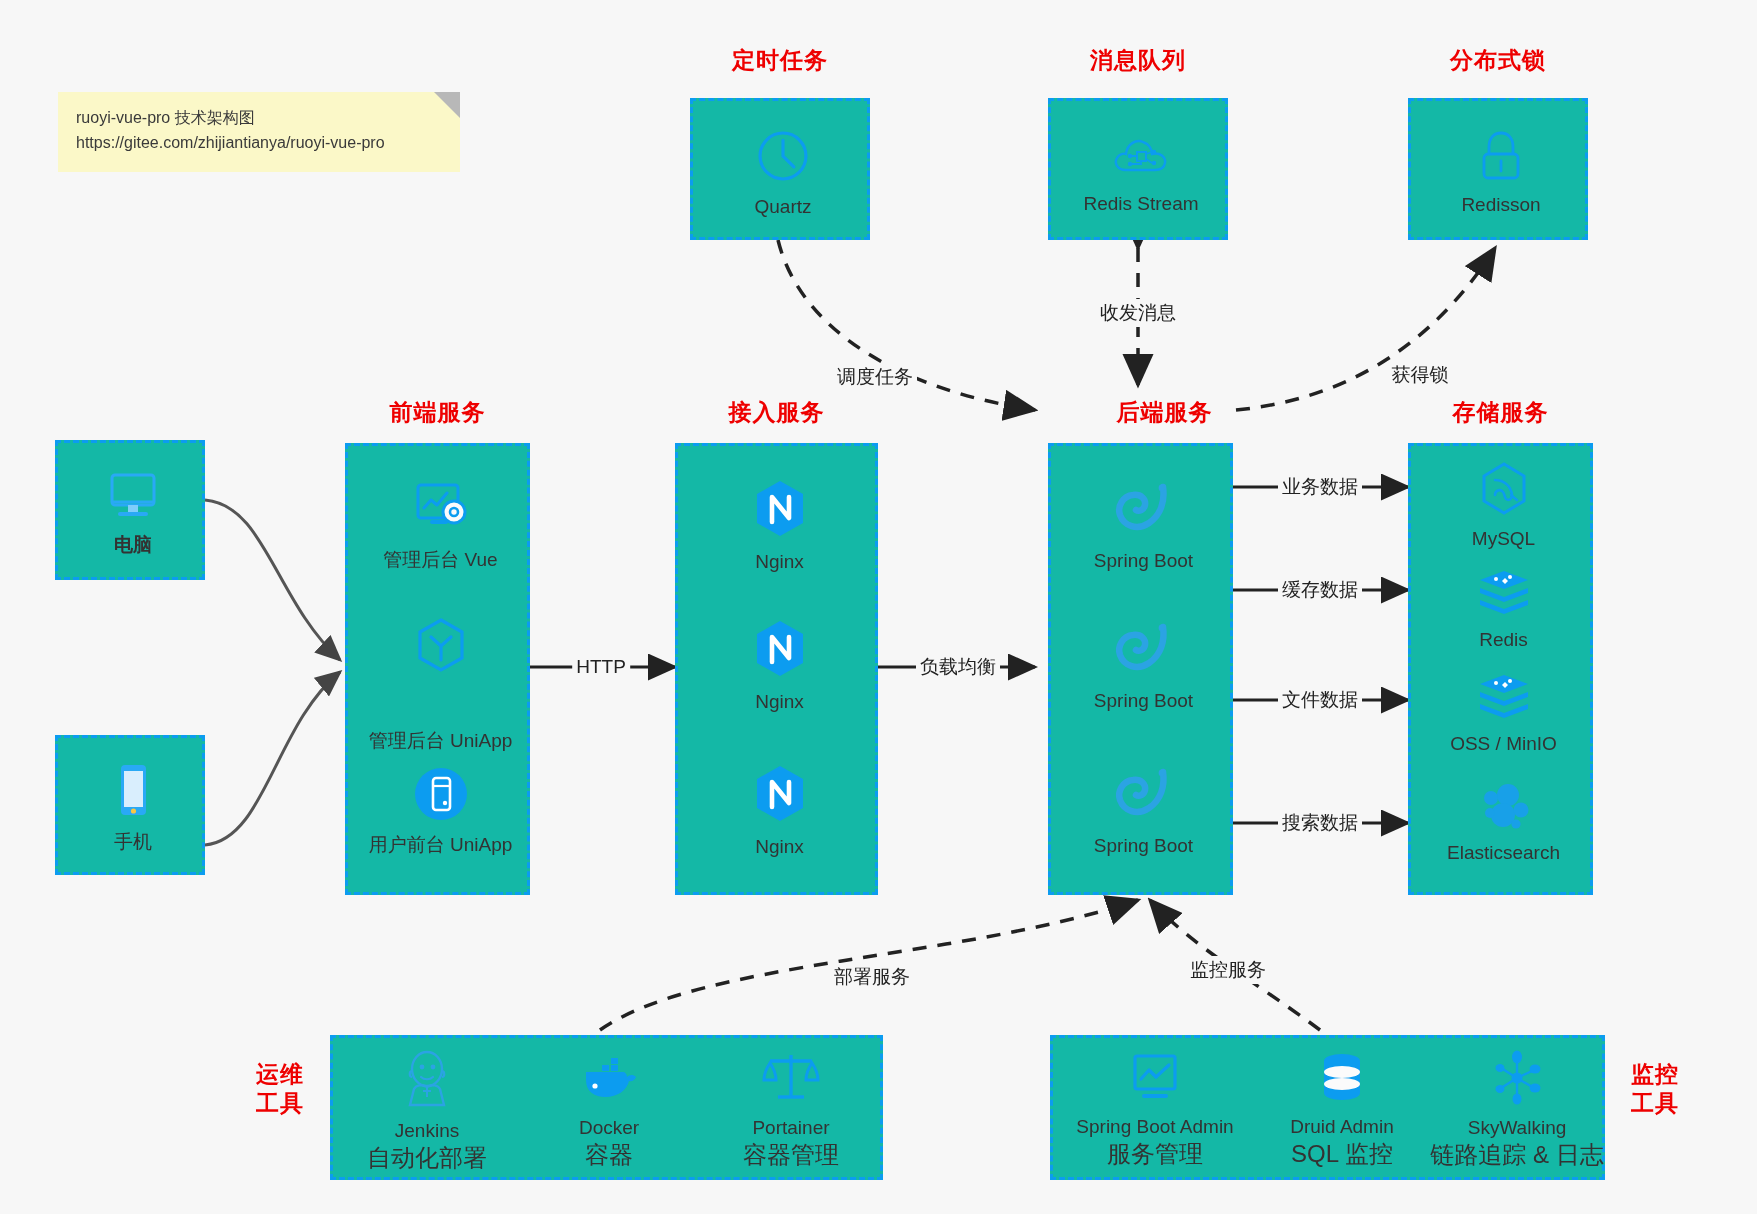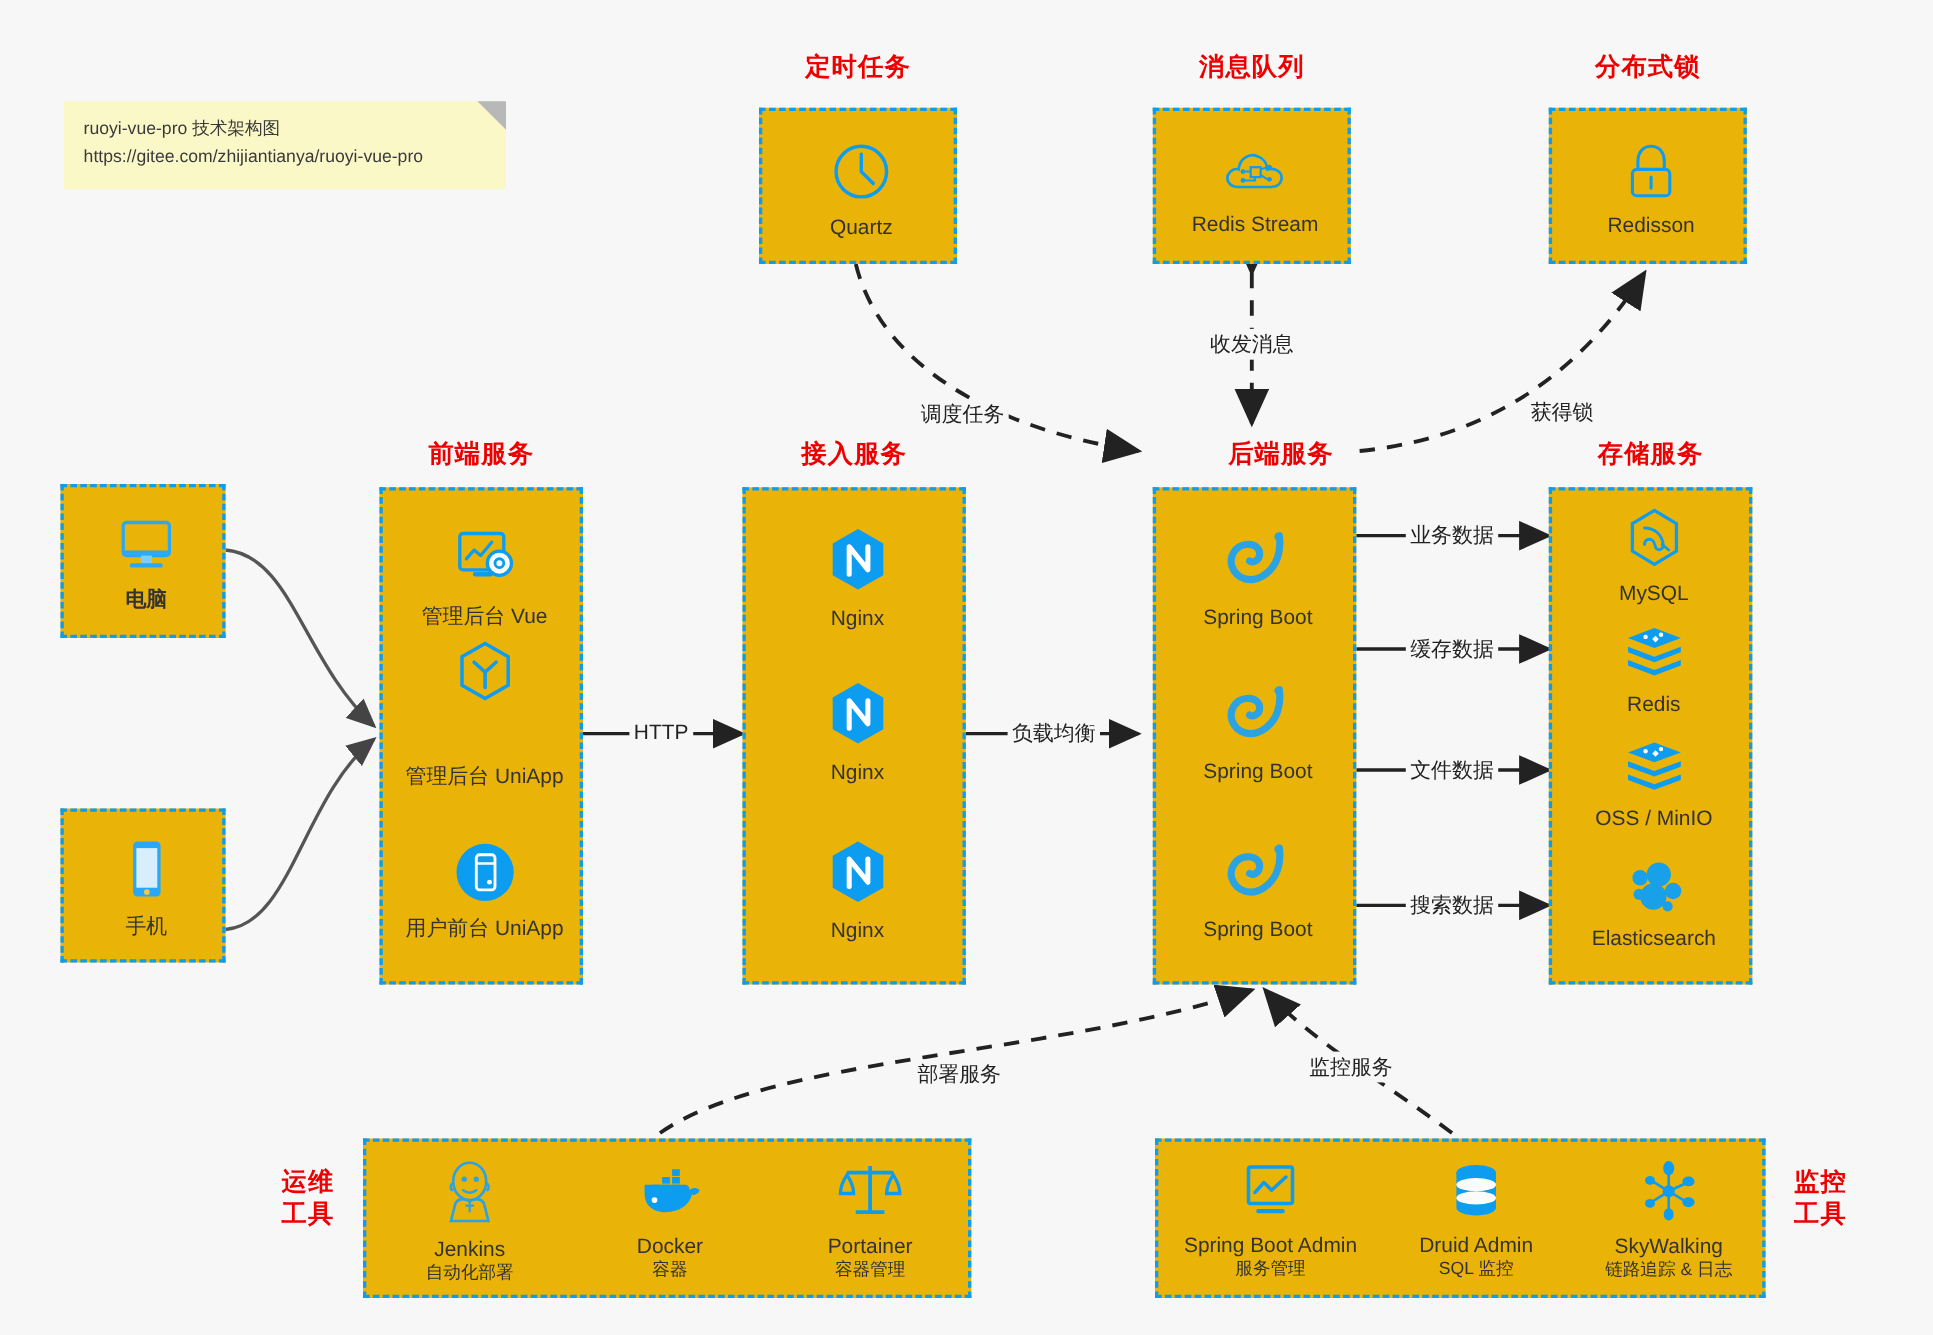--- a/index.html
+++ b/index.html
@@ -9,21 +9,21 @@
     font-family: "Liberation Sans", "DejaVu Sans", sans-serif;
     position: relative;
     overflow: hidden;
   }
   #stage { position: absolute; inset: 0; }
 
   
   .dbox {
     position: absolute;
     border: 3px dashed #0c9cf0;
-    background: #eab308;
+    background: #14b8a6;
   }
   .grp-title {
     position: absolute;
     color: #ee0000;
     font-weight: bold;
     font-size: 23px;
     letter-spacing: 1px;
     white-space: nowrap;
     text-align: center;
   }
@@ -41,21 +41,21 @@
     text-align: center;
   }
   .node .cap {
     font-size: 19px;
     color: #333333;
     line-height: 1.25;
     white-space: nowrap;
     margin-top: 6px;
   }
   .node .cap2 {
-    font-size: 16px;
+    font-size: 24px;
     color: #333333;
     line-height: 1.25;
     white-space: nowrap;
   }
   .ico { display:block; }
 
   
   .note {
     position: absolute;
     background: #fbf8c8;
@@ -211,21 +211,21 @@
         <svg width="62" height="58" viewBox="0 0 62 58">
           <rect x="8" y="5" width="40" height="33" rx="3" fill="none" stroke="#0c9cf0" stroke-width="3"></rect>
           <path d="M14 28 L21 20 L27 25 L37 13" fill="none" stroke="#0c9cf0" stroke-width="3" stroke-linecap="round" stroke-linejoin="round"></path>
           <rect x="20" y="40" width="18" height="4" rx="2" fill="#0c9cf0"></rect>
           <circle cx="44" cy="32" r="11" fill="#fbfbfb" stroke="#0c9cf0" stroke-width="3"></circle>
           <circle cx="44" cy="32" r="4" fill="none" stroke="#0c9cf0" stroke-width="2.6"></circle>
         </svg>
       </span>
       <span class="cap">管理后台 Vue</span>
     </div>
-    <div class="node" style="left:0; top:134px; width:185px; height:140px;gap:43px;">
+    <div class="node" style="left:0; top:168px; width:185px; height:140px;gap:43px;">
       <span class="ico">
         <svg width="58" height="60" viewBox="0 0 58 60">
           <path d="M29 4 L50 16 L50 42 L29 54 L8 42 L8 16 Z" fill="none" stroke="#0c9cf0" stroke-width="3.2"></path>
           <path d="M19 21 L29 30 L39 21 M29 30 L29 44" fill="none" stroke="#0c9cf0" stroke-width="3.2" stroke-linecap="round"></path>
         </svg>
       </span>
       <span class="cap">管理后台 UniApp</span>
     </div>
     <div class="node" style="left:0; top:292px; width:185px; height:145px;">
       <span class="ico">

